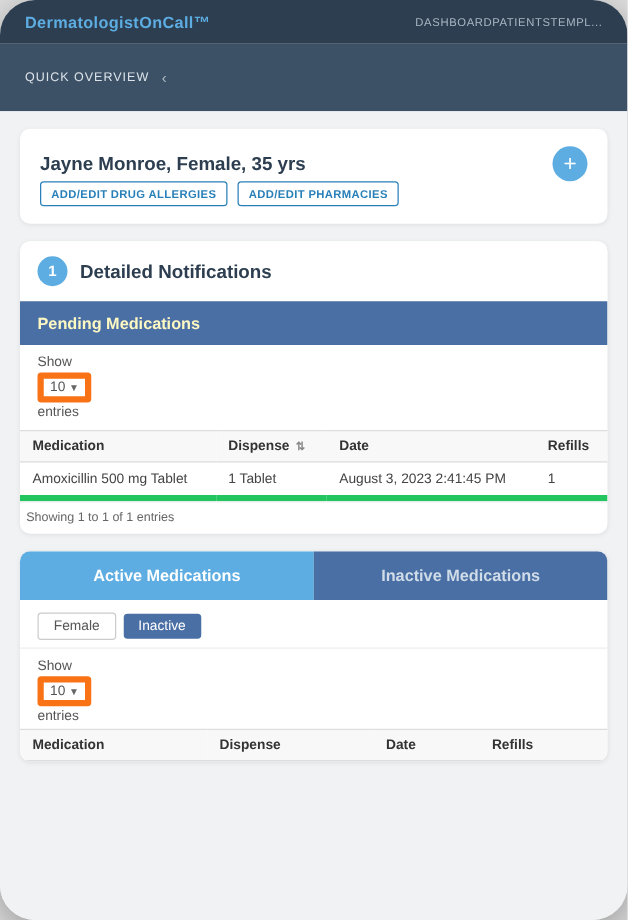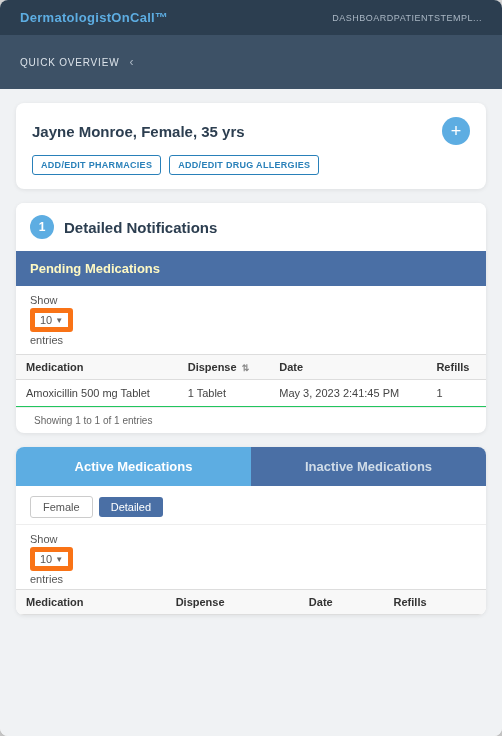--- a/index.html
+++ b/index.html
@@ -8,21 +8,21 @@
       background: #e0e0e0;
       display: flex;
       justify-content: center;
       align-items: center;
       min-height: 100vh;
     }
     .device {
       width: 502px;
       height: 736px;
       background: #f5f5f5;
-      border-radius: 8px;
+      border-radius: 28px;
       overflow: hidden;
       box-shadow: 0 8px 32px rgba(0,0,0,0.35);
       display: flex;
       flex-direction: column;
     }
     
     .top-nav {
       background: #2c3e50;
       padding: 10px 20px;
       display: flex;
@@ -78,21 +78,20 @@
       background: #fff;
       border-radius: 8px;
       padding: 14px 16px;
       margin-bottom: 14px;
       box-shadow: 0 1px 4px rgba(0,0,0,0.08);
     }
     .patient-header {
       display: flex;
       align-items: center;
       justify-content: space-between;
-      margin-bottom: 10px;
       text-align: center;
     }
     .patient-name {
       font-size: 15px;
       font-weight: 600;
       color: #2c3e50;
     }
     .add-btn {
       width: 28px;
       height: 28px;
@@ -190,31 +189,31 @@
       border-top: 1px solid #ddd;
       border-bottom: 1px solid #ddd;
       padding: 6px 10px;
       text-align: left;
       font-weight: 700;
       color: #333;
       font-size: 11px;
     }
     td {
       padding: 7px 10px;
-      border-bottom: 1px solid #22c55e;
+      border-bottom: 5px solid #22c55e;
       color: #444;
       font-size: 11px;
     }
     .sort-icon {
       font-size: 9px;
       color: #888;
       margin-left: 2px;
     }
     .showing-text {
-      padding: 7px 18px;
+      padding: 7px 5px;
       font-size: 10px;
       color: #666;
       border-top: 1px solid #eee;
     }
     
     .med-section {
       background: #fff;
       border-radius: 8px;
       box-shadow: 0 1px 4px rgba(0,0,0,0.08);
       overflow: hidden;
@@ -289,22 +288,22 @@
   </div>
 
   <div class="main-content">
 
     <div class="patient-card">
       <div class="patient-header">
         <span class="patient-name">Jayne Monroe, Female, 35 yrs</span>
         <div class="add-btn">+</div>
       </div>
       <div class="patient-actions">
+        <button class="action-btn">ADD/EDIT DRUG ALLERGIES</button>
         <button class="action-btn">ADD/EDIT PHARMACIES</button>
-        <button class="action-btn">ADD/EDIT DRUG ALLERGIES</button>
       </div>
     </div>
 
     <div class="section">
       <div class="section-header">
         <div class="section-number">1</div>
         <span class="section-title">Detailed Notifications</span>
       </div>
 
       <div class="table-section-header">Pending Medications</div>
@@ -331,36 +330,36 @@
             </th>
             <th>
               <span>Refills</span>
             </th>
           </tr>
         </thead>
         <tbody>
           <tr>
             <td>Amoxicillin 500 mg Tablet</td>
             <td>1 Tablet</td>
-            <td>May 3, 2023 2:41:45 PM</td>
+            <td>August 3, 2023 2:41:45 PM</td>
             <td>1</td>
           </tr>
         </tbody>
       </table>
       <div class="showing-text">Showing 1 to 1 of 1 entries</div>
     </div>
 
     <div class="med-section">
       <div class="med-tabs">
         <div class="med-tab active">Active Medications</div>
         <div class="med-tab inactive">Inactive Medications</div>
       </div>
       <div class="med-view-tabs">
         <button class="view-tab simple">Female</button>
-        <button class="view-tab detailed">Detailed</button>
+        <button class="view-tab detailed">Inactive</button>
       </div>
       <div class="med-show-entries">
         <div>Show</div>
         <div class="show-select">
           <span>10</span>
           <span class="arrow">▼</span>
         </div>
         <div>entries</div>
       </div>
       <table>

